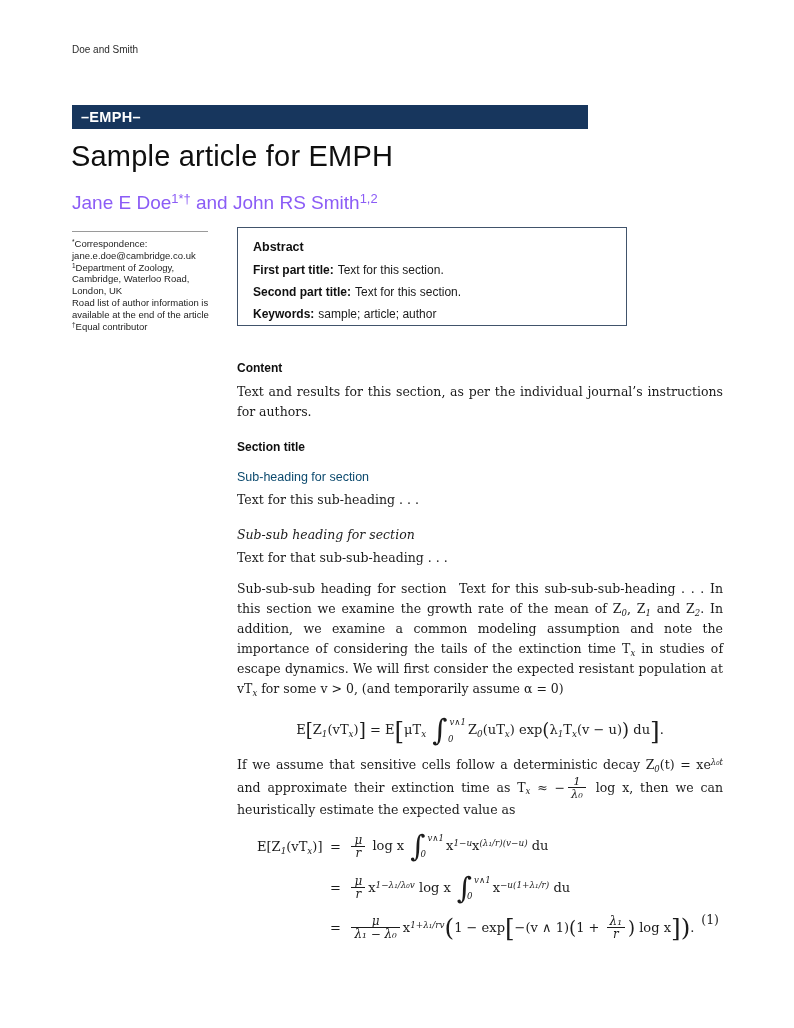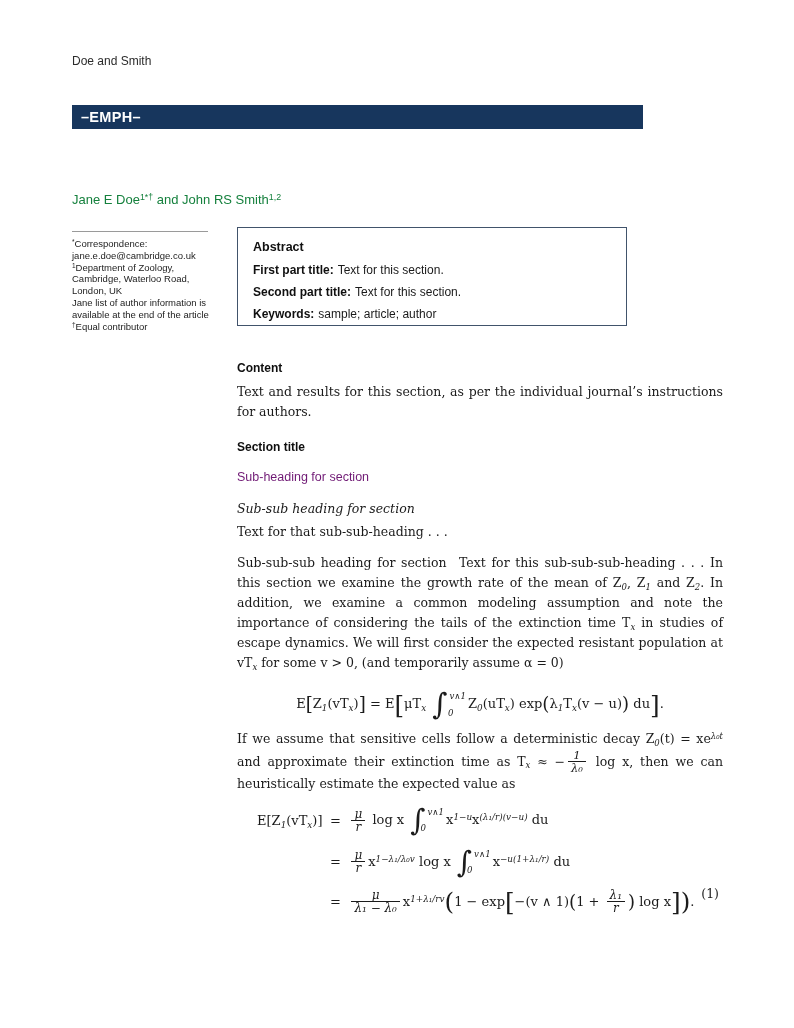--- a/index.html
+++ b/index.html
@@ -1,47 +1,47 @@
 <!DOCTYPE html>
 <html style="--banner-color: #17365d; --box-border-color: #41536b;"><head>
 <meta charset="utf-8">
 <style>
   html,body{margin:0;padding:0;background:#ffffff;}
   .page{position:relative;width:794px;height:1028px;background:#fff;overflow:hidden;
         font-family:"Liberation Sans",sans-serif;color:#1c1c1c;}
 
-  .running-header{position:absolute;left:72px;top:54px;font-size:12px;color:#2b2b2b;}
+  .running-header{position:absolute;left:72px;top:44px;font-size:10px;color:#2b2b2b;}
 
-  .banner{position:absolute;left:72px;top:105px;width:571px;height:24px;
+  .banner{position:absolute;left:72px;top:105px;width:516px;height:24px;
           background:var(--banner-color,#17365d);display:flex;align-items:center;}
   .banner-label{color:#ffffff;font-weight:bold;font-size:14.5px;margin-left:9px;letter-spacing:.3px;}
 
   .title{position:absolute;left:71px;top:140px;margin:0;font-size:29px;font-weight:normal;
          color:#0f0f0f;letter-spacing:.2px;}
 
-  .authors{position:absolute;left:72px;top:192px;font-size:13px;color:#15803d;}
+  .authors{position:absolute;left:72px;top:192px;font-size:19px;color:#8b5cf6;}
   .authors .msup,.sidebar .msup{font-style:normal;}
 
   .sidebar{position:absolute;left:72px;top:231px;width:138px;}
   .side-rule{border-top:1px solid #9a9a9a;margin-bottom:6px;width:136px;}
   .side-line{font-size:9.5px;line-height:11.8px;color:#1c1c1c;}
 
   .abstract-box{position:absolute;left:237px;top:227px;width:390px;height:99px;box-sizing:border-box;
                 border:1px solid var(--box-border-color,#41536b);padding:12px 15px 0 15px;background:#fff;}
   .abstract-title{font-weight:bold;font-size:12.5px;color:#101010;margin-bottom:9px;}
   .abstract-row{font-size:12px;margin-bottom:8px;color:#1a1a1a;}
   .abstract-label{font-weight:bold;margin-right:4px;color:#101010;}
 
   .main{position:absolute;left:237px;top:361px;width:486px;
         font-family:"DejaVu Serif",serif;font-size:12.5px;color:#1b1b1b;}
   .main h2{font-family:"Liberation Sans",sans-serif;font-size:12px;font-weight:bold;
            color:#0f0f0f;margin:0 0 7px 0;}
   .main h2.gap-top{margin-top:18px;}
   .main h3{font-family:"Liberation Sans",sans-serif;font-size:12.5px;font-weight:normal;
-           color:#701a75;margin:16px 0 6px 0;}
+           color:#0c4a6e;margin:16px 0 6px 0;}
   .main h4{font-family:"DejaVu Serif",serif;font-size:12.5px;font-style:italic;font-weight:normal;
            margin:17px 0 6px 0;}
   .main p{margin:0;line-height:20px;}
   .just{text-align:justify;}
   .runin{margin-top:11px !important;}
   .para2{margin-top:8px !important;}
 
   
   .equation{font-size:13px;text-align:center;white-space:nowrap;margin:17px 0 10px 0;line-height:1;}
   .mtx{font-style:normal;}
@@ -71,31 +71,32 @@
 <body>
 
 <div class="page">
 
   <div class="running-header">Doe and Smith</div>
 
   <div class="banner">
     <span class="banner-label">–EMPH–</span>
   </div>
 
+  <h1 class="title">Sample article for EMPH</h1>
 
   <div class="authors"><span class="mtx">Jane E Doe</span><sup class="msup">1*†</sup><span class="mtx"> and John RS Smith</span><sup class="msup">1,2</sup></div>
 
   <aside class="sidebar">
     <div class="side-rule"></div>
     <div class="side-line"><sup class="msup">*</sup><span class="mtx">Correspondence:</span></div>
     <div class="side-line"><span class="mtx">jane.e.doe@cambridge.co.uk</span></div>
     <div class="side-line"><sup class="msup">1</sup><span class="mtx">Department of Zoology,</span></div>
     <div class="side-line"><span class="mtx">Cambridge, Waterloo Road,</span></div>
     <div class="side-line"><span class="mtx">London, UK</span></div>
-    <div class="side-line"><span class="mtx">Jane list of author information is</span></div>
+    <div class="side-line"><span class="mtx">Road list of author information is</span></div>
     <div class="side-line"><span class="mtx">available at the end of the article</span></div>
     <div class="side-line"><sup class="msup">†</sup><span class="mtx">Equal contributor</span></div>
   </aside>
 
   <section class="abstract-box">
     <div class="abstract-title">Abstract</div>
     <div class="abstract-row">
       <span class="abstract-label">First part title:</span><span class="abstract-text">Text for this section.</span>
     </div>
     <div class="abstract-row">
@@ -106,20 +107,21 @@
     </div>
   </section>
 
   <main class="main">
     <h2>Content</h2>
     <p class="just">Text and results for this section, as per the individual journal’s instructions for authors.</p>
 
     <h2 class="gap-top">Section title</h2>
 
     <h3>Sub-heading for section</h3>
+    <p>Text for this sub-heading . . .</p>
 
     <h4>Sub-sub heading for section</h4>
     <p>Text for that sub-sub-heading . . .</p>
 
     <p class="just runin"><span class="mit">Sub-sub-sub heading for section</span><span class="mtx"> Text for this sub-sub-sub-heading . . . In this section we examine the growth rate of the mean of </span><span class="mit">Z</span><sub class="msub">0</sub><span class="mtx">, </span><span class="mit">Z</span><sub class="msub">1</sub><span class="mtx"> and </span><span class="mit">Z</span><sub class="msub">2</sub><span class="mtx">. In addition, we examine a common modeling assumption and note the importance of considering the tails of the extinction time </span><span class="mit">T</span><sub class="msub">x</sub><span class="mtx"> in studies of escape dynamics. We will first consider the expected resistant population at </span><span class="mit">vT</span><sub class="msub">x</sub><span class="mtx"> for some </span><span class="mit">v</span><span class="mtx"> &gt; 0, (and temporarily assume </span><span class="mit">α</span><span class="mtx"> = 0)</span></p>
 
     <div class="equation"><span class="mit">E</span><span class="mbg1">[</span><span class="mit">Z</span><sub class="msub">1</sub><span class="mtx">(</span><span class="mit">vT</span><sub class="msub">x</sub><span class="mtx">)</span><span class="mbg1">]</span><span class="mtx"> = </span><span class="mit">E</span><span class="mbg2">[</span><span class="mit">μT</span><sub class="msub">x</sub><span class="mint">
           <span class="g">∫</span>
           <span class="l">
             <span class="hi">v∧1</span>

